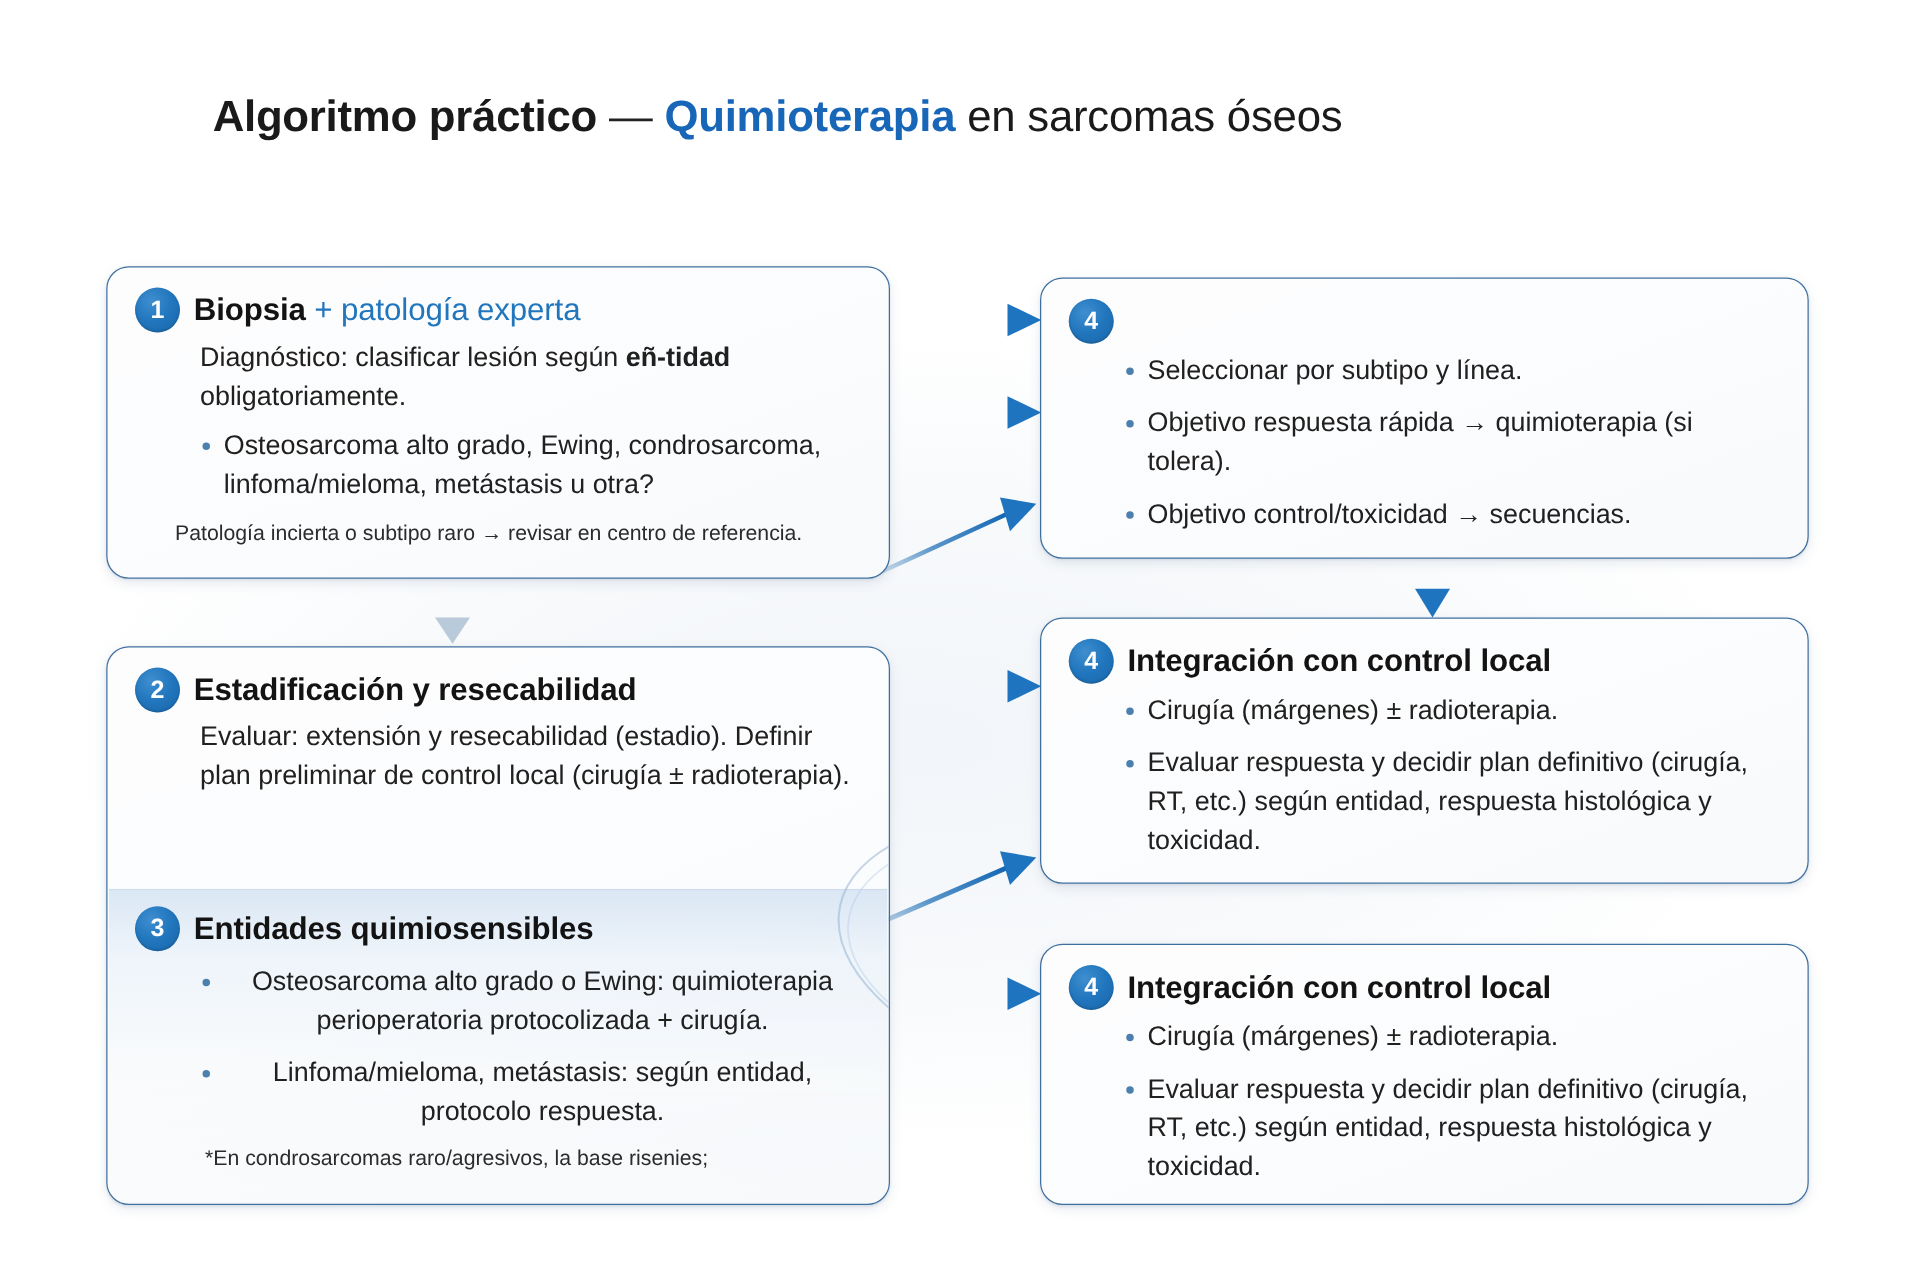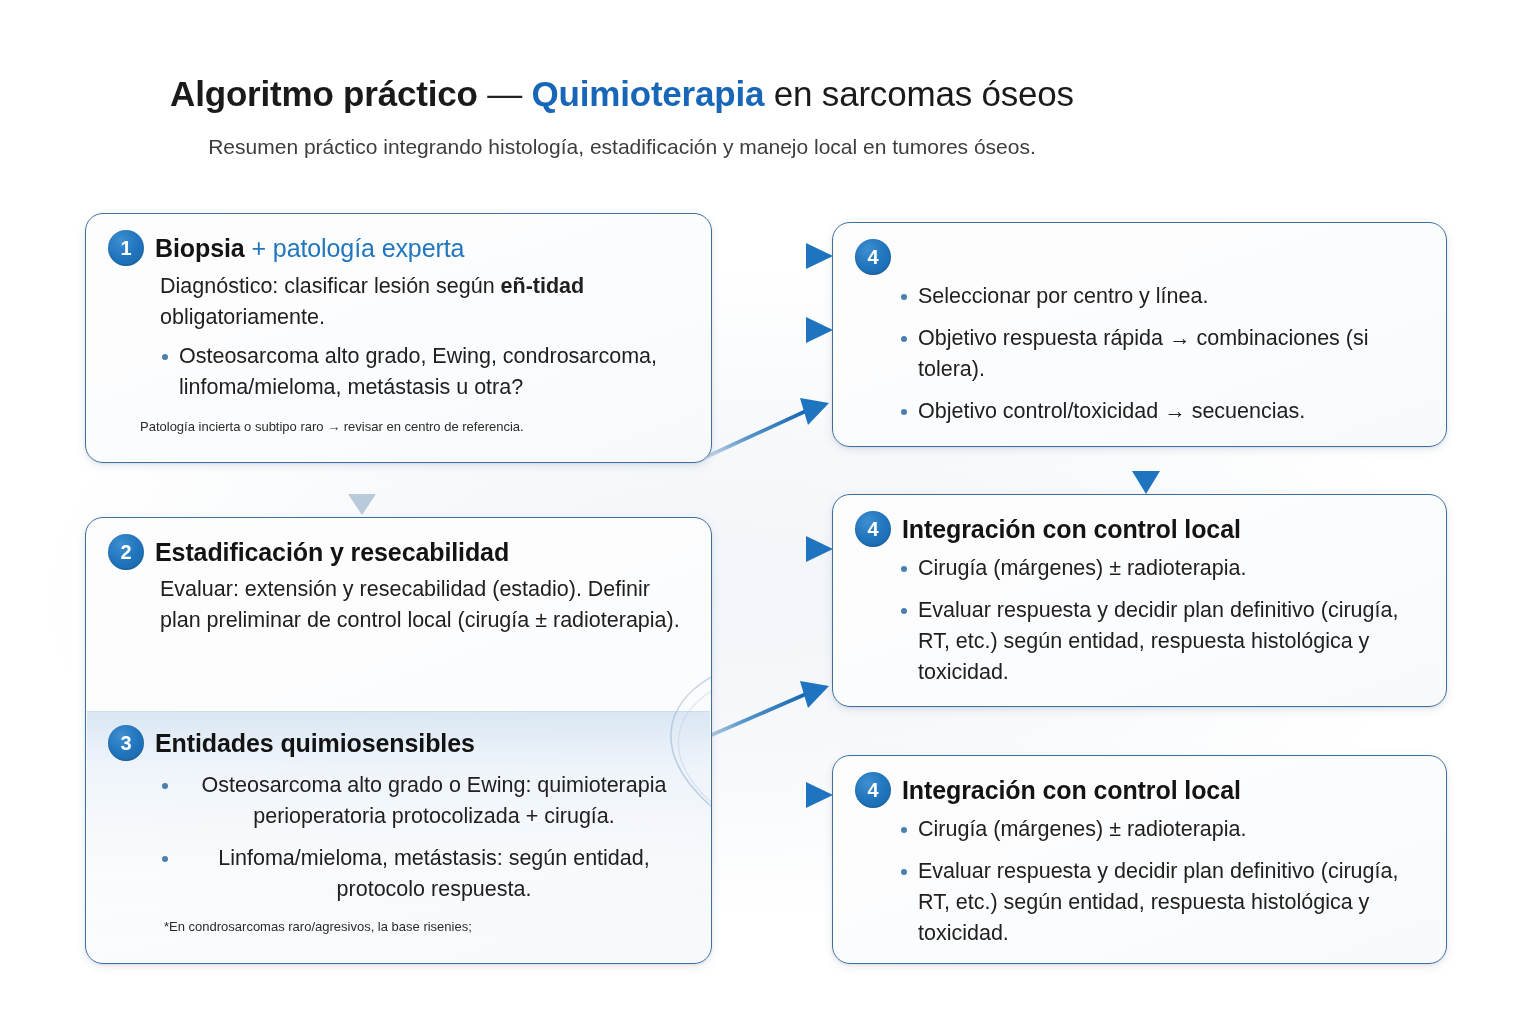--- a/index.html
+++ b/index.html
@@ -136,21 +136,21 @@
     left: 2px;
     top: 13px;
     width: 6px;
     height: 6px;
     border-radius: 50%;
     background: #4a7fae;
   }
 
   .note {
     margin: 12px 0 0 32px;
-    font-size: 13px;
+    font-size: 17px;
     line-height: 24px;
     color: #2b2b2b;
   }
   .note.indent { margin-left: 56px; }
 
   
   .sec-3 {
     position: absolute;
     left: 1px;
     right: 1px;
@@ -190,21 +190,20 @@
 
 <div id="canvas">
 
   <div class="header">
     <div class="title">
       <span>Algoritmo práctico</span>
       <span class="dash">—</span>
       <span class="accent">Quimioterapia</span>
       <span class="reg">en sarcomas óseos</span>
     </div>
-    <div class="subtitle">Resumen práctico integrando histología, estadificación y manejo local en tumores óseos.</div>
   </div>
 
   <svg class="arrows" viewBox="0 0 1536 1024">
     <defs>
       <linearGradient id="gradH" x1="0" y1="0" x2="1" y2="0">
         <stop offset="0%" stop-color="#cddceb"></stop>
         <stop offset="45%" stop-color="#6aa0d0"></stop>
         <stop offset="100%" stop-color="#1f74c0"></stop>
       </linearGradient>
       <linearGradient id="gradD" x1="0" y1="1" x2="1" y2="0">
@@ -319,22 +318,22 @@
       </div>
     </div>
   </div>
 
   <div class="card" style="left:832px; top:222px; width:615px; height:225px;">
     <div class="card-inner">
       <div class="head-row">
         <div class="badge">4</div>
       </div>
       <ul class="bullets tight" style="margin-left:44px;">
-        <li>Seleccionar por centro y línea.</li>
-        <li>Objetivo respuesta rápida → combinaciones (si tolera).</li>
+        <li>Seleccionar por subtipo y línea.</li>
+        <li>Objetivo respuesta rápida → quimioterapia (si tolera).</li>
         <li>Objetivo control/toxicidad → secuencias.</li>
       </ul>
     </div>
   </div>
 
   <div class="card" style="left:832px; top:494px; width:615px; height:213px;">
     <div class="card-inner">
       <div class="head-row">
         <div class="badge">4</div>
         <div class="card-title">Integración con control local</div>

